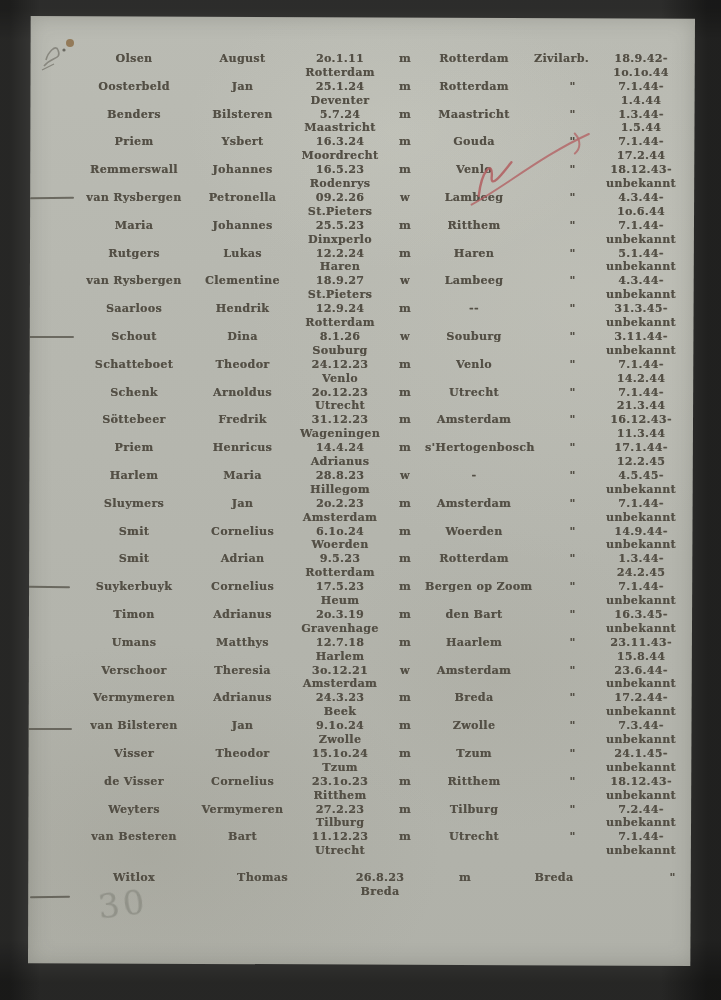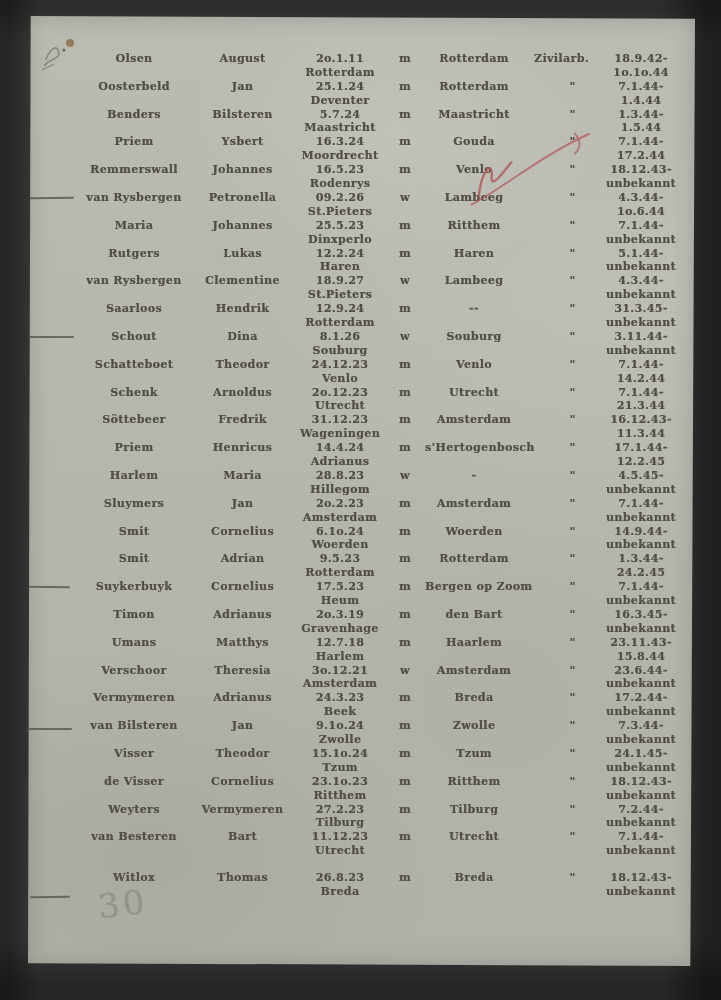--- a/index.html
+++ b/index.html
@@ -29,21 +29,21 @@
   .records{
     position:absolute;left:50px;top:36px;width:604px;
     font-size:11px;line-height:13.9px;font-weight:700;
     color:var(--ink,#534f45);
     letter-spacing:0.4px;
     text-shadow:0.3px 0.3px 0.5px rgba(72,66,55,0.55);
     filter:blur(0.25px);
   }
   .rec{display:grid;grid-template-columns:112px 105px 90px 40px 98px 77px 1fr;
        align-items:start;min-height:27.8px;}
-  .rec.last{margin-top:13px;}
+  .rec.last{margin-top:13px;gap:20px;}
   .rec span, .rec div{white-space:nowrap;}
   .line{display:block;height:13.9px;}
   .c-emp.ditto{padding-left:22px;}
   .margin-mark{position:absolute;height:2px;background:rgba(82,79,70,0.75);
                border-radius:1px;}
   .red-scribble{position:absolute;left:430px;top:112px;width:150px;height:78px;
                 transform:rotate(-6deg);opacity:0.85;}
   .corner-mark{position:absolute;left:6px;top:10px;width:62px;height:52px;}
   .page-num{
     position:absolute;left:70px;top:868px;

